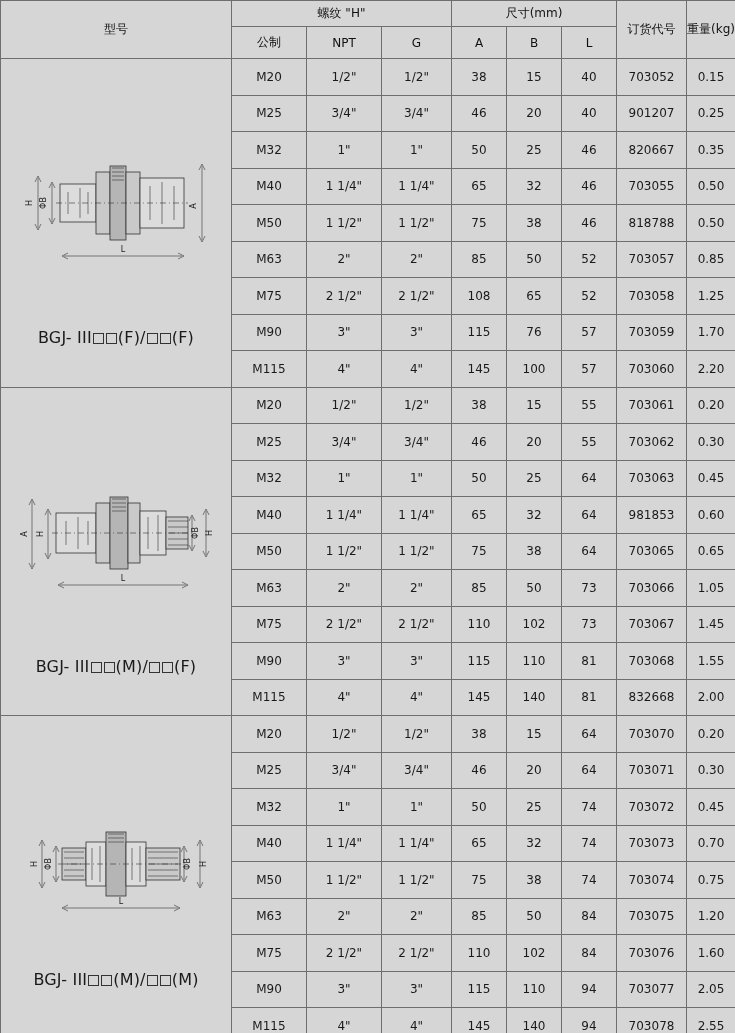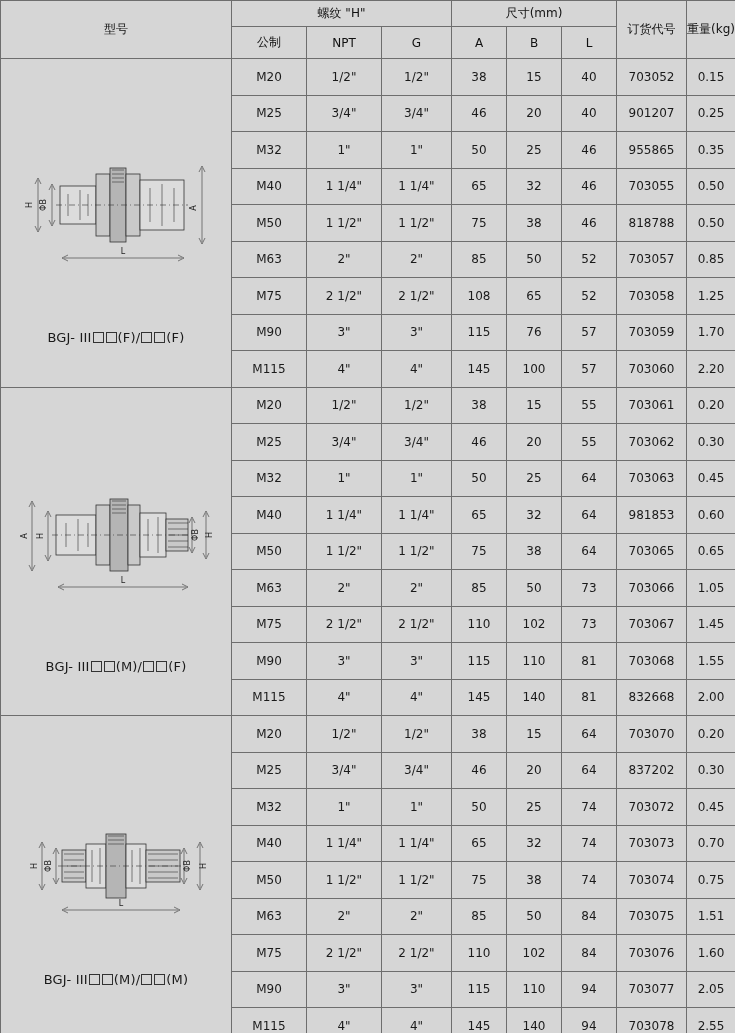--- a/index.html
+++ b/index.html
@@ -51,21 +51,21 @@
   .row-h1 { height: 26px; }
   .row-h2 { height: 32px; }
   .data-row td { height: 35.5px; }
 
   .modelcell {
     position: relative;
     vertical-align: bottom;
     padding-bottom: 6px;
   }
   .modelcell .label {
-    font-size: 13px;
+    font-size: 16px;
     text-align: center;
     letter-spacing: 0.2px;
     white-space: nowrap;
   }
   .sqbox {
     display: inline-block;
     width: 9px;
     height: 9px;
     border: 1px solid #333;
     margin: 0 1px;
@@ -190,21 +190,21 @@
         <td>901207</td>
         <td>0.25</td>
       </tr>
       <tr class="data-row">
         <td>M32</td>
         <td>1"</td>
         <td>1"</td>
         <td>50</td>
         <td>25</td>
         <td>46</td>
-        <td>955865</td>
+        <td>820667</td>
         <td>0.35</td>
       </tr>
       <tr class="data-row">
         <td>M40</td>
         <td>1 1/4"</td>
         <td>1 1/4"</td>
         <td>65</td>
         <td>32</td>
         <td>46</td>
         <td>703055</td>
@@ -482,21 +482,21 @@
         <td>703070</td>
         <td>0.20</td>
       </tr>
       <tr class="data-row">
         <td>M25</td>
         <td>3/4"</td>
         <td>3/4"</td>
         <td>46</td>
         <td>20</td>
         <td>64</td>
-        <td>837202</td>
+        <td>703071</td>
         <td>0.30</td>
       </tr>
       <tr class="data-row">
         <td>M32</td>
         <td>1"</td>
         <td>1"</td>
         <td>50</td>
         <td>25</td>
         <td>74</td>
         <td>703072</td>
@@ -523,21 +523,21 @@
         <td>0.75</td>
       </tr>
       <tr class="data-row">
         <td>M63</td>
         <td>2"</td>
         <td>2"</td>
         <td>85</td>
         <td>50</td>
         <td>84</td>
         <td>703075</td>
-        <td>1.51</td>
+        <td>1.20</td>
       </tr>
       <tr class="data-row">
         <td>M75</td>
         <td>2 1/2"</td>
         <td>2 1/2"</td>
         <td>110</td>
         <td>102</td>
         <td>84</td>
         <td>703076</td>
         <td>1.60</td>

